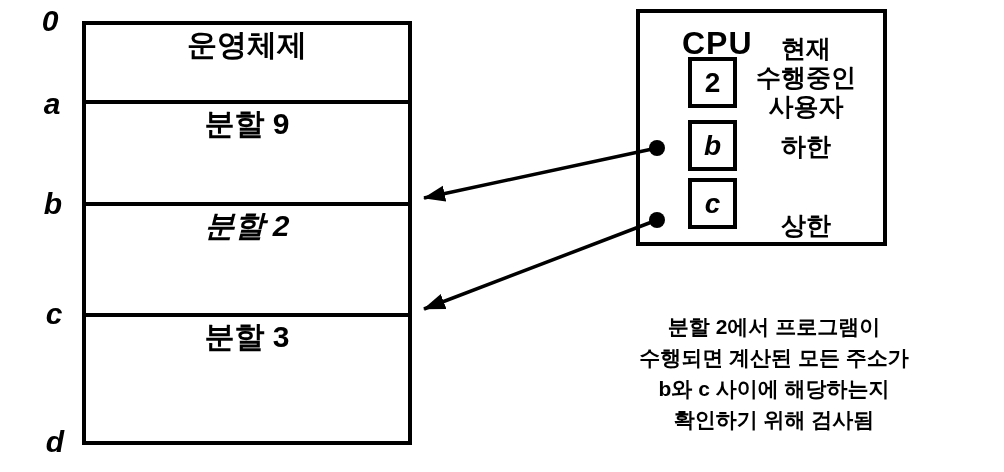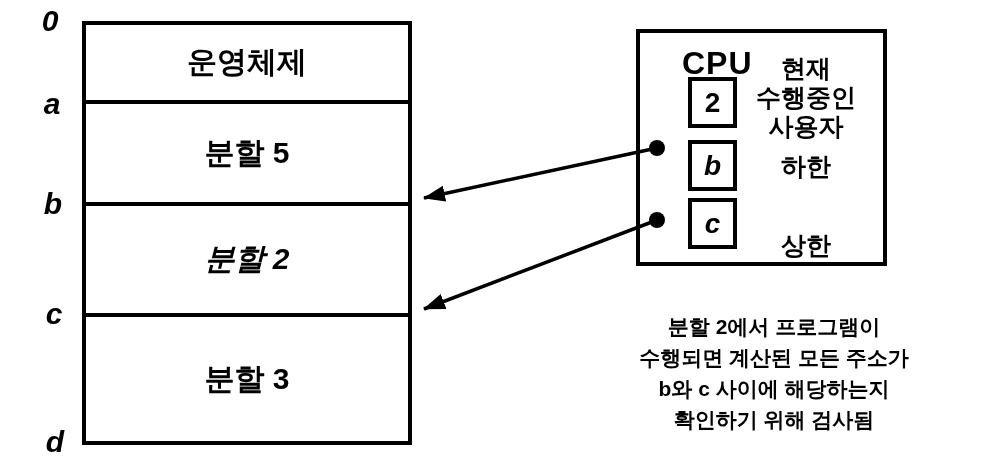--- a/index.html
+++ b/index.html
@@ -29,31 +29,31 @@
   
   .membox {
     position:absolute; left:82px; top:21px;
     width:330px; height:424px;
     box-sizing:border-box;
     border:4px solid var(--ink, #000);
     display:flex; flex-direction:column;
   }
   .sec {
     flex-shrink:0;
-    display:flex; align-items:center; justify-content:center;
+    display:flex; justify-content:center;
     font-size:30px; font-weight:bold;
   }
   .sec-0 { height:75px;  border-bottom:4px solid var(--ink,#000); }
   .sec-1 { height:98px;  border-bottom:4px solid var(--ink,#000); }
   .sec-2 { height:107px; border-bottom:4px solid var(--ink,#000);font-style:italic; }
   .sec-3 { flex:1;border-radius:16px; }
 
   
   .cpubox {
-    position:absolute; left:636px; top:29px;
+    position:absolute; left:636px; top:9px;
     width:251px; height:237px;
     box-sizing:border-box;
     border:4px solid var(--ink,#000);
   }
   .cpu-title {
     position:absolute; left:42px; top:14px;
     font-size:32px; line-height:32px; font-weight:bold;
     letter-spacing:1px;
   }
   .reg {
@@ -101,21 +101,21 @@
   <div class="addr addr-a">a</div>
   <div class="addr addr-b">b</div>
   <div class="addr addr-c">c</div>
   <div class="addr addr-d">d</div>
 
   <div class="membox">
     <div class="sec sec-0">
       <span>운영체제</span>
     </div>
     <div class="sec sec-1">
-      <span>분할 5</span>
+      <span>분할 9</span>
     </div>
     <div class="sec sec-2">
       <span>분할 2</span>
     </div>
     <div class="sec sec-3">
       <span>분할 3</span>
     </div>
   </div>
 
   <div class="cpubox">

